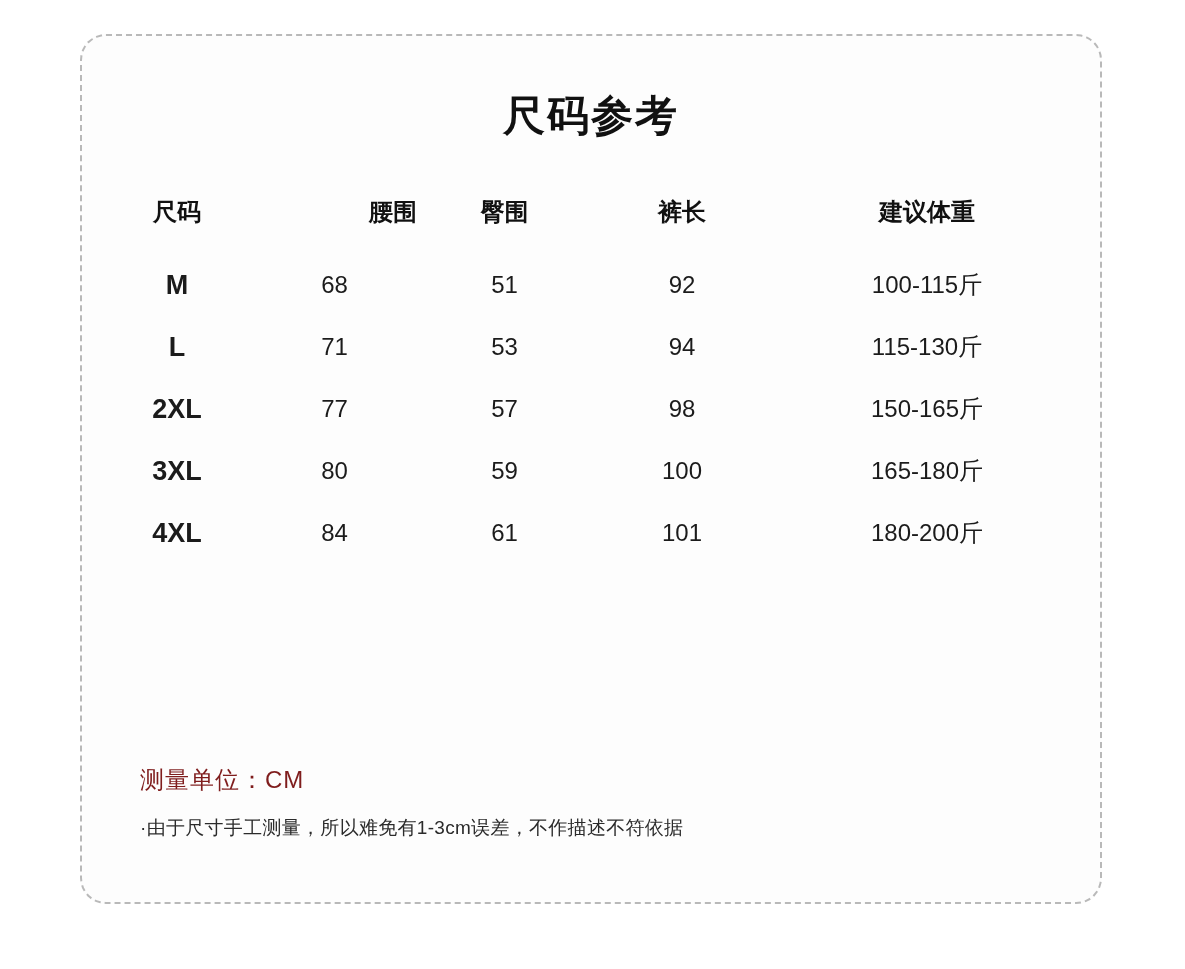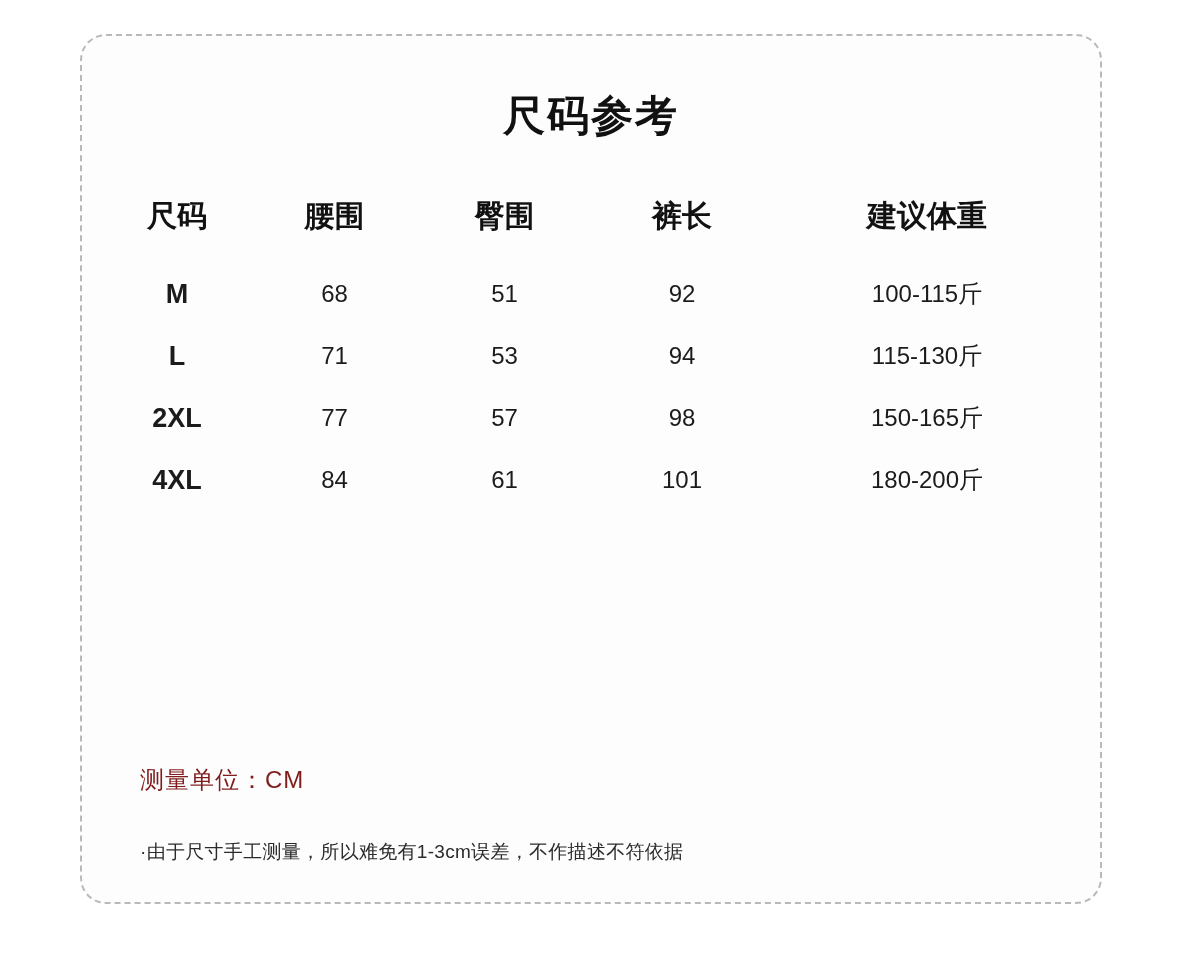--- a/index.html
+++ b/index.html
@@ -50,62 +50,61 @@
   table.size-table {
     position: absolute;
     top: 150px;
     left: 20px;
     width: 980px;
     border-collapse: collapse;
     table-layout: fixed;
   }
 
   table.size-table th {
-    font-size: 30px;
+    font-size: 24px;
     font-weight: 700;
     color: #111111;
     padding: 10px 0 26px 0;
     text-align: center;
   }
 
   table.size-table td {
     font-size: 24px;
     font-weight: 400;
     color: #1b1b1b;
     text-align: center;
     padding: 15px 0;
   }
 
   table.size-table td.size-col {
     font-weight: 700;
     font-size: 27px;
   }
 
   table.size-table th.col-size   { width: 150px; }
-  table.size-table th.col-waist  { width: 165px; }
+  table.size-table th.col-waist  { width: 165px; text-align: right; }
   table.size-table th.col-hip    { width: 175px; }
   table.size-table th.col-length { width: 180px; }
   table.size-table th.col-weight { width: 310px; }
 
   .unit-note {
     position: absolute;
     left: 58px;
     top: 728px;
     font-size: 24px;
     font-weight: 400;
     color: #7f1d1d;
     letter-spacing: 1px;
   }
 
   .fine-notes {
     position: absolute;
     left: 58px;
     top: 776px;
     width: 900px;
-    margin-top: 24px;
   }
   .fine-notes div {
     font-size: 19px;
     line-height: 32px;
     color: #2b2b2b;
     font-weight: 400;
     letter-spacing: 0.3px;
   }
 </style>
 </head>
@@ -142,20 +141,27 @@
           <td>115-130斤</td>
         </tr>
         <tr>
           <td class="size-col">2XL</td>
           <td>77</td>
           <td>57</td>
           <td>98</td>
           <td>150-165斤</td>
         </tr>
         <tr>
+          <td class="size-col">3XL</td>
+          <td>80</td>
+          <td>59</td>
+          <td>100</td>
+          <td>165-180斤</td>
+        </tr>
+        <tr>
           <td class="size-col">4XL</td>
           <td>84</td>
           <td>61</td>
           <td>101</td>
           <td>180-200斤</td>
         </tr>
       </tbody>
     </table>
 
     <div class="unit-note">测量单位：CM</div>

